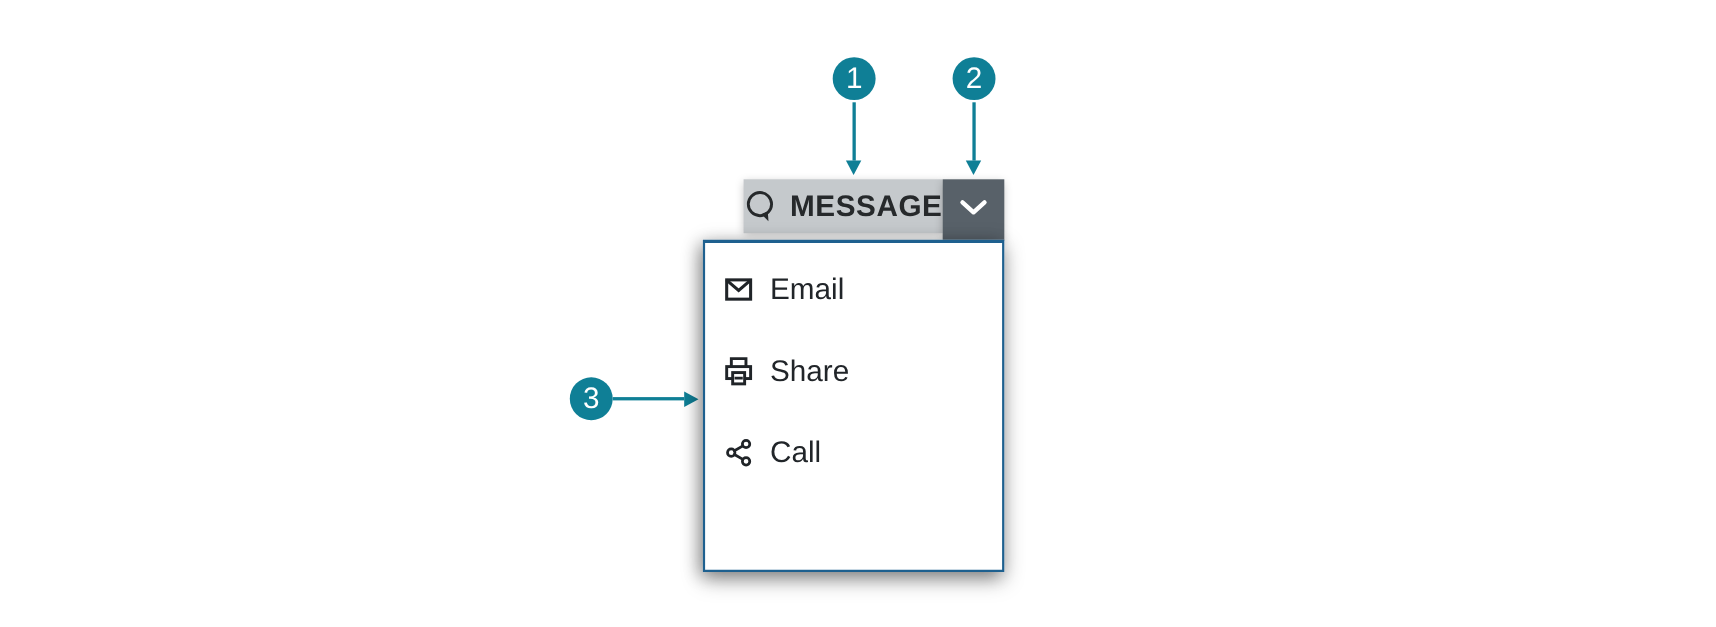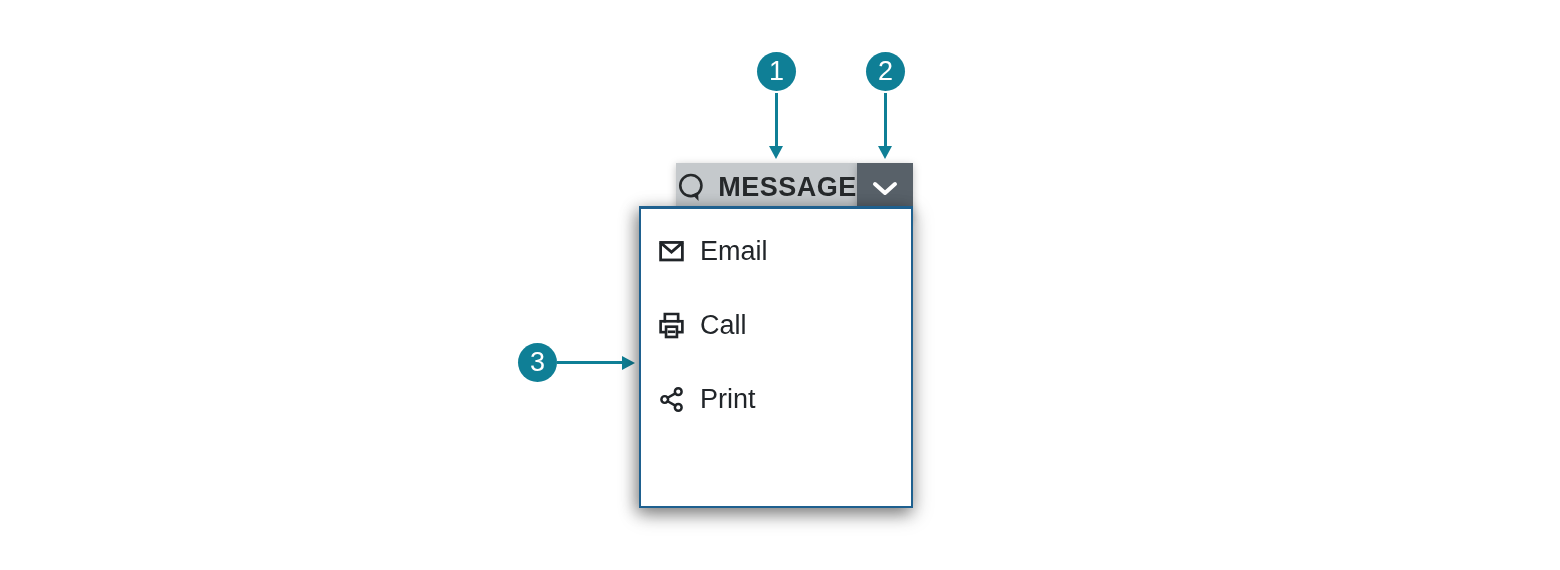--- a/index.html
+++ b/index.html
@@ -78,21 +78,21 @@
     width:56px;height:56px;
     background:var(--button-dark-bg);
     display:flex;align-items:center;justify-content:center;
     cursor:pointer;
     box-shadow:0 2px 8px rgba(0,0,0,.25);
   }
   .split-button-main svg{display:block;}
 
   
   .dropdown-panel{
-    position:absolute;left:639px;top:206px;
+    position:absolute;left:639px;top:218px;
     width:274px;height:302px;
     background:#fff;
     border:2px solid var(--panel-border);
     border-top-width:3px;
     box-shadow:0 6px 18px rgba(0,0,0,.38), -4px 4px 14px rgba(0,0,0,.25);
   }
   .menu-list{list-style:none;padding-top:5px;}
   .menu-item{
     height:74px;
     display:flex;align-items:center;
@@ -162,32 +162,32 @@
 
       <li class="menu-item">
         <span class="icon">
           <svg width="29" height="29" viewBox="0 0 24 24" fill="none" stroke="#202428" stroke-width="2.2" stroke-linecap="square" stroke-linejoin="miter">
             <polyline points="6.5,8.5 6.5,2.5 17.5,2.5 17.5,8.5"></polyline>
             <rect x="3" y="8.5" width="18" height="9"></rect>
             <rect x="7.5" y="13" width="9" height="8.5" fill="#ffffff"></rect>
             <line x1="10" y1="17.2" x2="14" y2="17.2"></line>
           </svg>
         </span>
-        <span>Call</span>
+        <span>Share</span>
       </li>
 
       <li class="menu-item">
         <span class="icon">
           <svg width="27" height="27" viewBox="0 0 24 24" fill="none" stroke="#202428" stroke-width="2.2" stroke-linecap="round">
             <circle cx="18" cy="5" r="3"></circle>
             <circle cx="6" cy="12" r="3"></circle>
             <circle cx="18" cy="19" r="3"></circle>
             <line x1="8.59" y1="13.51" x2="15.42" y2="17.49"></line>
             <line x1="15.41" y1="6.51" x2="8.59" y2="10.49"></line>
           </svg>
         </span>
-        <span>Print</span>
+        <span>Call</span>
       </li>
 
     </ul>
   </div>
 
 </div>
 
 </body></html>

